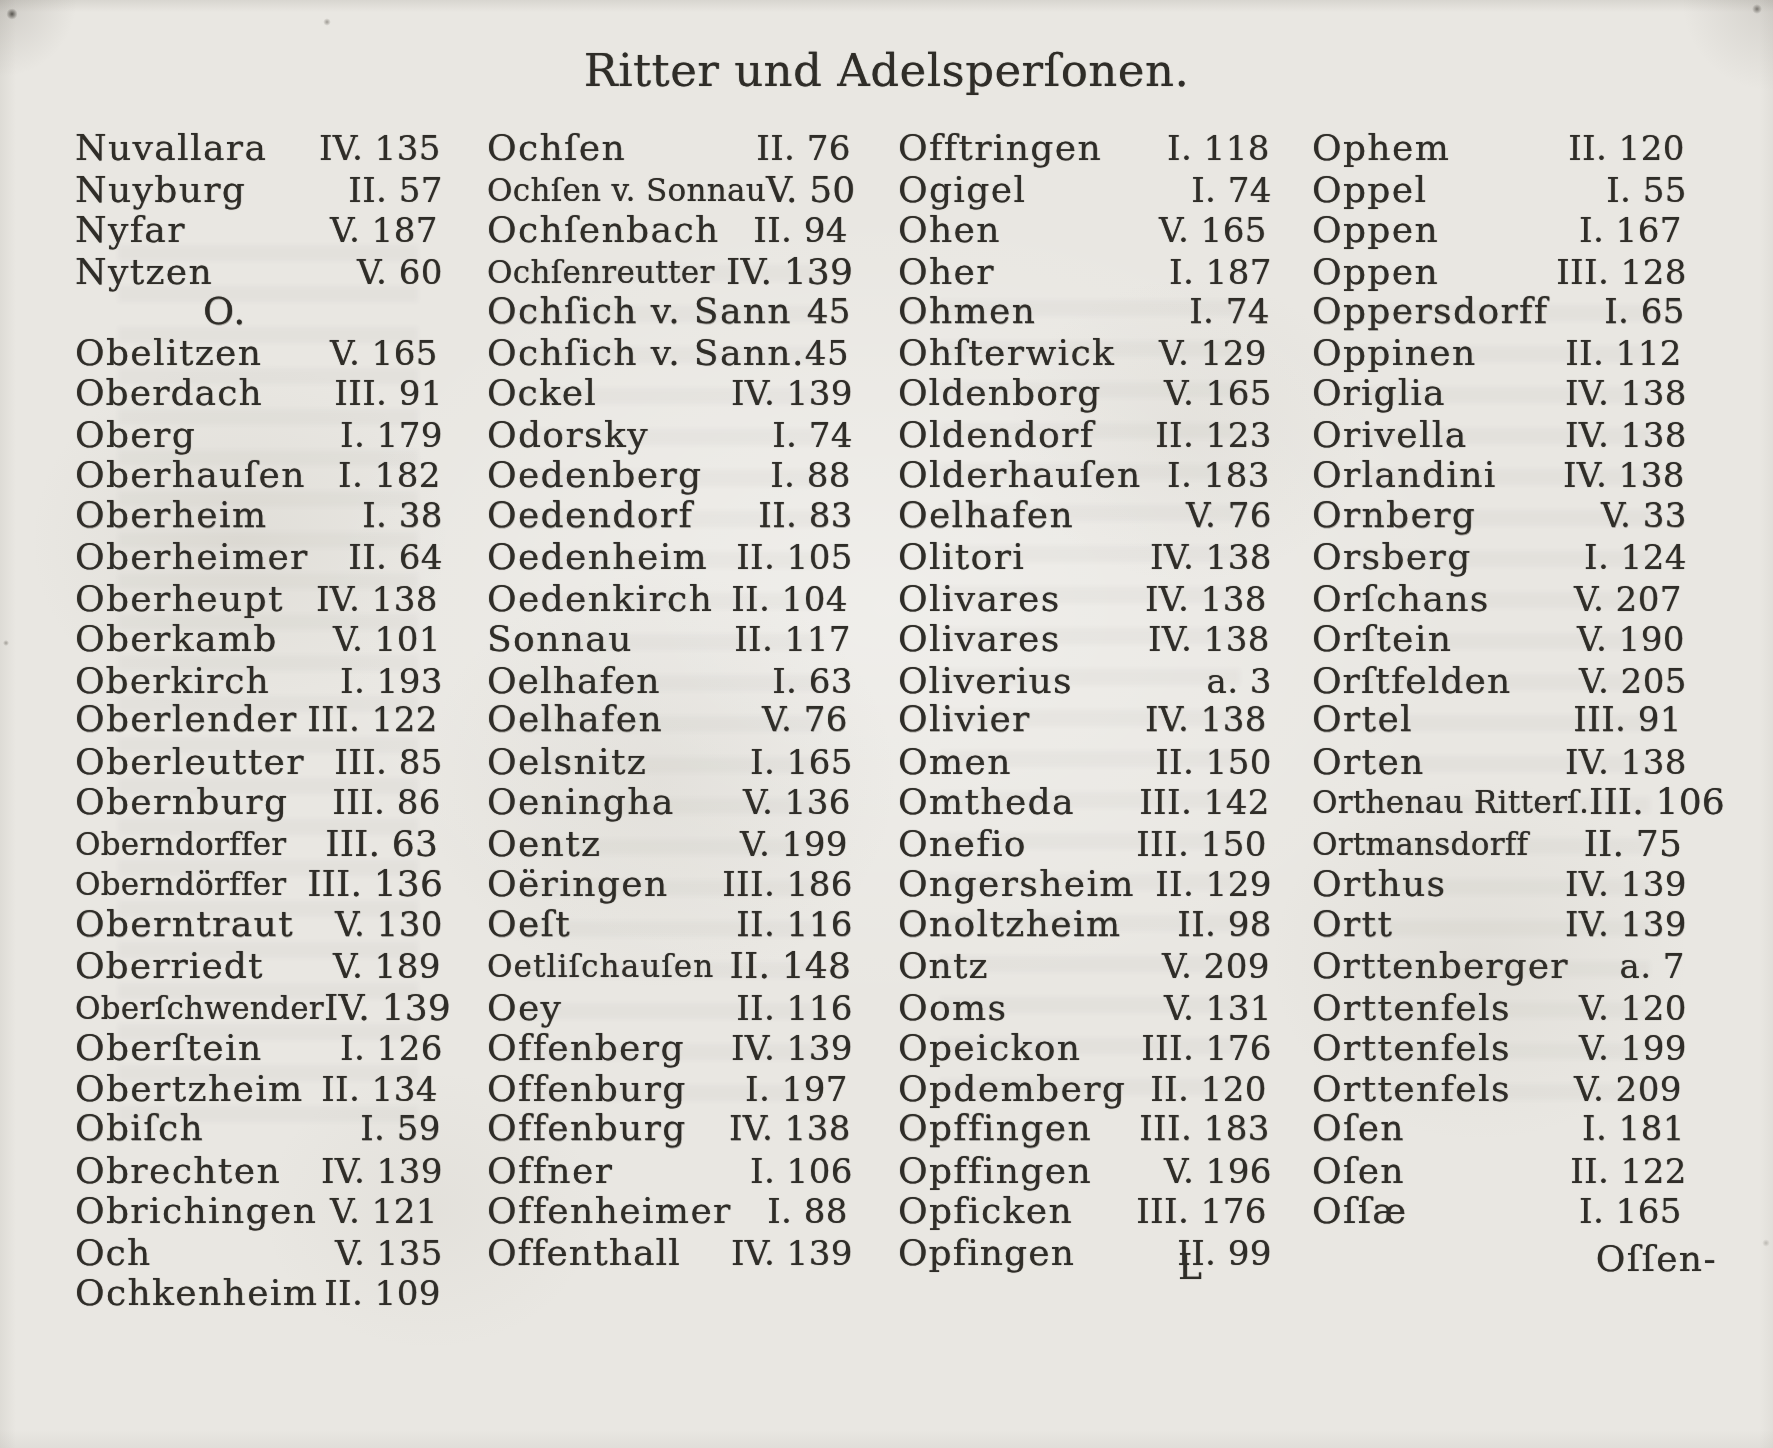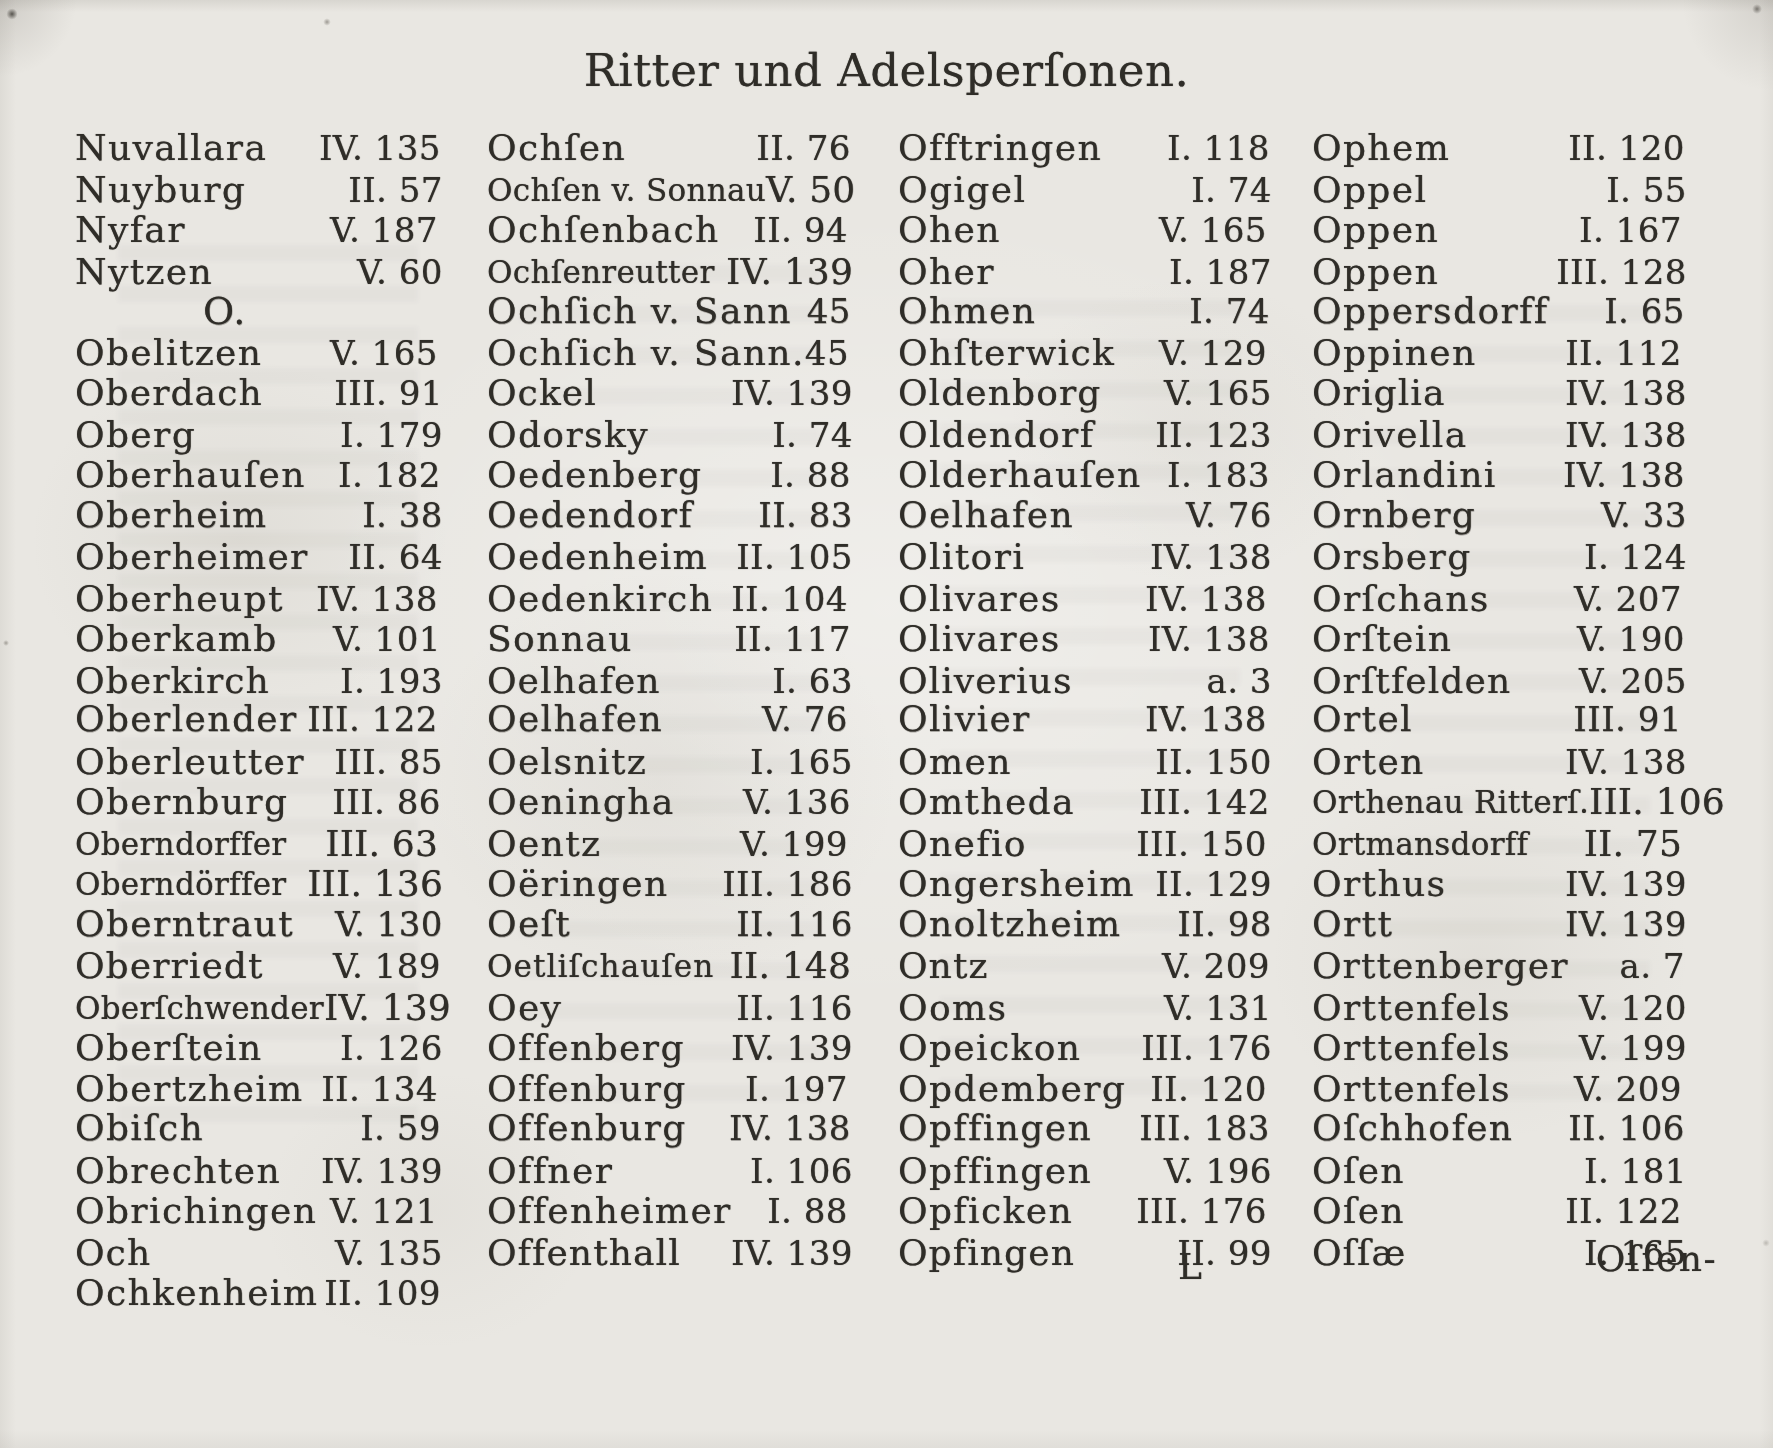--- a/index.html
+++ b/index.html
@@ -530,24 +530,20 @@
       </div>
       <div class="row">
         <span class="name">Orttenfels</span>
         <span class="ref">V. 199</span>
       </div>
       <div class="row">
         <span class="name">Orttenfels</span>
         <span class="ref">V. 209</span>
       </div>
       <div class="row">
-        <span class="name">Oſchhofen</span>
-        <span class="ref">II. 106</span>
-      </div>
-      <div class="row">
         <span class="name">Oſen</span>
         <span class="ref">I. 181</span>
       </div>
       <div class="row">
         <span class="name">Oſen</span>
         <span class="ref">II. 122</span>
       </div>
       <div class="row">
         <span class="name">Oſſæ</span>
         <span class="ref">I. 165</span>

